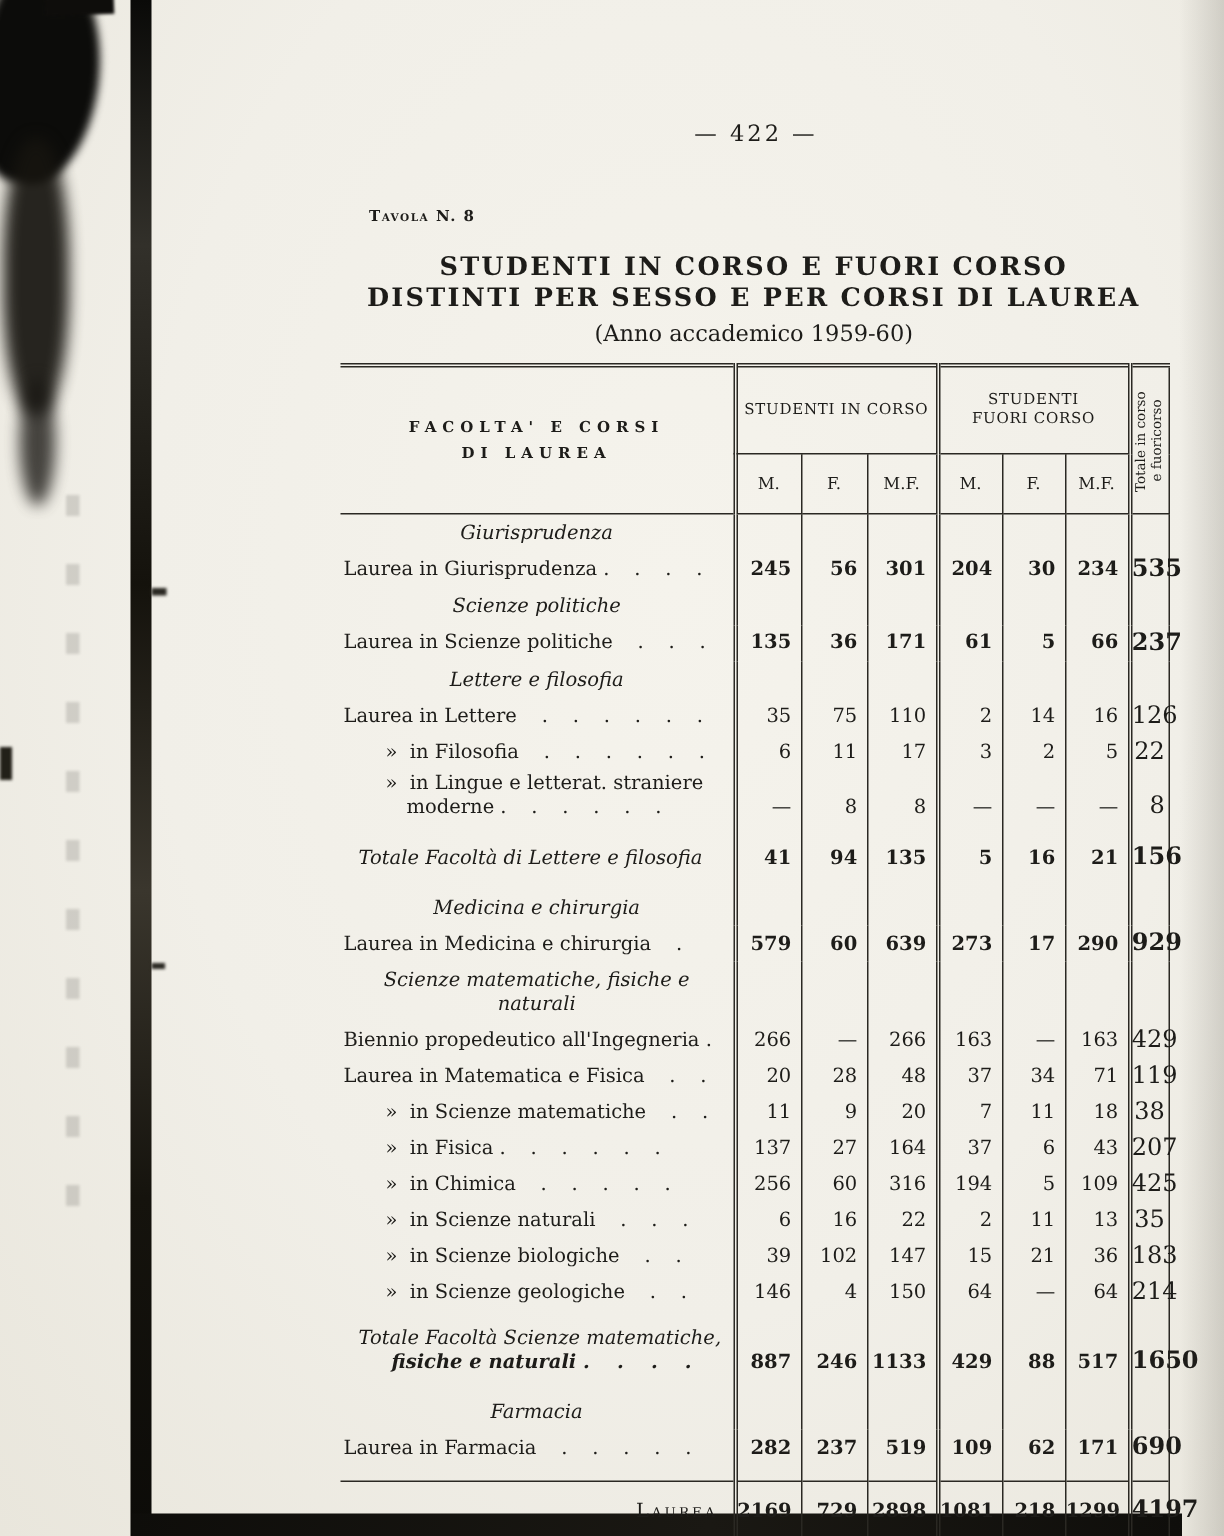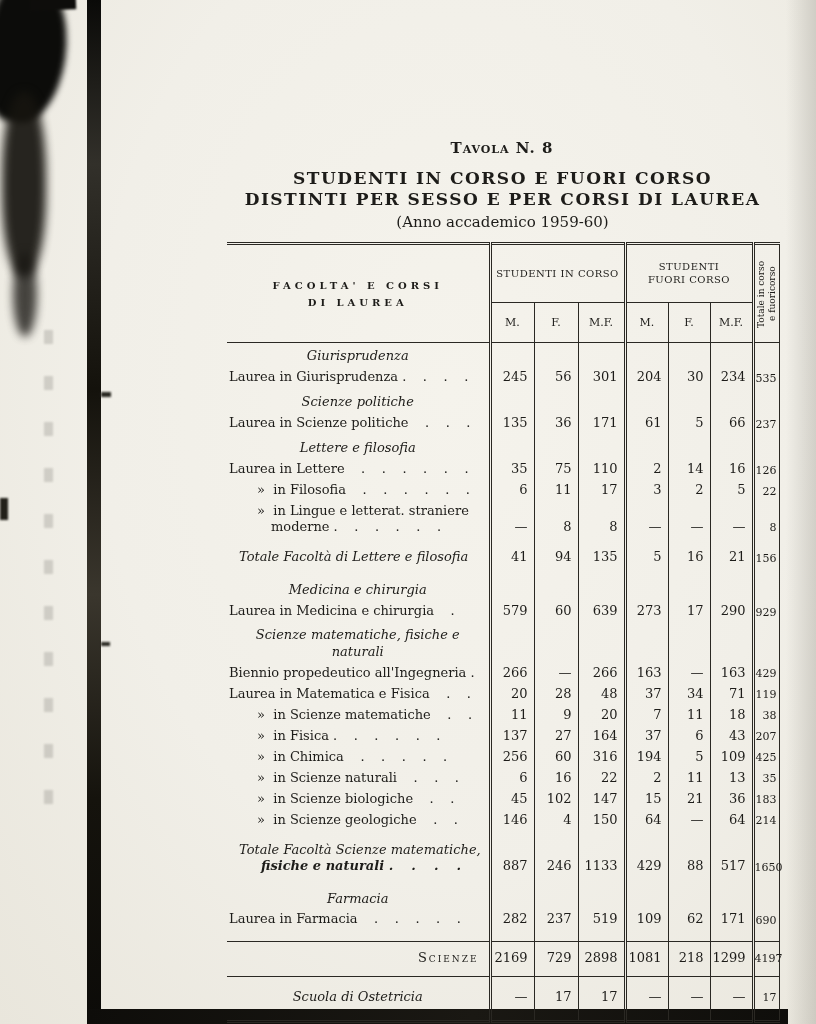--- a/index.html
+++ b/index.html
@@ -20,21 +20,21 @@
     background: repeating-linear-gradient(to bottom, rgba(20,18,14,.9) 0 14px, rgba(20,18,14,0) 14px 46px); filter:blur(1px); }
   .strip { position:absolute; left:87px; top:0; width:14px; height:100%;
     background: linear-gradient(180deg,#0a0a08 0%,#32302a 16%,#14120c 38%,#3a362d 58%,#15130d 78%,#0c0b08 100%); }
   .strip-dash-1 { position:absolute; left:101px; top:392px; width:10px; height:5px; background:#2a2822; filter:blur(1px); }
   .strip-dash-2 { position:absolute; left:101px; top:642px; width:9px; height:4px; background:#2a2822; filter:blur(1px); }
   .bottom-band { position:absolute; left:88px; bottom:0; width:700px; height:15px; background:linear-gradient(90deg,#0e0d0a,#1a1813 55%,#0f0e0b); }
   .right-shade { position:absolute; right:0; top:0; width:30px; height:100%; background:linear-gradient(to right, rgba(0,0,0,0), rgba(86,83,74,.20)); }
 
   
   .page-number { position:absolute; top:80px; left:228px; width:552px; text-align:center; font-size:15px; letter-spacing:2px; }
-  .tavola { position:absolute; top:139px; left:228px; width:548px; text-align:center; font-size:15px; font-weight:bold; font-variant:small-caps; letter-spacing:1px; }
+  .tavola { position:absolute; top:139px; left:246px; width:548px; text-align:left; font-size:10px; font-weight:bold; font-variant:small-caps; letter-spacing:1px; }
   .title-block { position:absolute; top:168px; left:160px; width:685px; text-align:center; }
   .title-line { font-size:17px; font-weight:bold; letter-spacing:1.5px; line-height:21px; }
   .subtitle { font-size:15px; margin-top:3px; }
 
   
   table.tav { position:absolute; left:227px; top:242px; width:552px; border-collapse:collapse; table-layout:fixed;
     border-top:3px double #2a2823; border-bottom:3px double #2a2823; }
   th, td { margin:0; padding:0; vertical-align:bottom; }
 
   thead th { vertical-align:middle; text-align:center; font-weight:normal; }
@@ -47,56 +47,57 @@
   tr.subrow th { font-size:11px; height:40px; border-bottom:1px solid #2a2823; }
   th.s1, th.s2, th.s4, th.s5 { border-right:1px solid #2a2823; }
   th.s3, th.s6 { border-right:3px double #2a2823; }
   th.h-total { border-bottom:1px solid #2a2823; border-right:1px solid #2a2823; overflow:hidden; }
   .vtext { writing-mode:vertical-rl; transform:rotate(180deg); font-size:9px; line-height:1.2; height:74px; margin:0 auto; text-align:center; }
 
   tbody td { font-size:13px; line-height:1.25; }
   td.c0 { border-right:3px double #2a2823; text-align:left; padding:1px 2px 3px 2px; white-space:pre; }
   td.c1, td.c2, td.c4, td.c5 { border-right:1px solid #2a2823; }
   td.c3, td.c6 { border-right:3px double #2a2823; }
-  td.c7 { border-right:1px solid #2a2823; font-size:11px; }
+  td.c7 { border-right:1px solid #2a2823; font-size:16px; }
   td.val { text-align:right; padding:1px 6px 3px 0; }
   td.c7.val { padding-right:2px; }
 
   tr.row-data td { height:21px; }
   tr.row-section td { height:25px; }
   tr.row-section td.c0 { font-style:italic; text-align:center; padding-top:5px; white-space:normal; }
   tr.row-total td { padding-top:11px; padding-bottom:11px; }
   tr.row-total td.c0 { font-style:italic; padding-left:12px; }
   tr.row-total td.c0 .line2 { padding-left:22px;font-weight:bold; }
   tr.row-grand td { border-top:1px solid #2a2823; padding-top:8px; padding-bottom:10px; }
   tr.row-grand td.c0 { text-align:right; padding-right:10px; font-variant:small-caps; letter-spacing:2px; white-space:normal; }
   tr.row-ostetricia td { border-top:1px solid #2a2823; padding-top:12px; padding-bottom:15px; }
   tr.row-ostetricia td.c0 { font-style:italic; text-align:center; white-space:normal; }
   tr.pb td { padding-bottom:13px; }
-  tr.bold td.val { font-weight:normal; }
+  tr.bold td.val { font-weight:bold; }
   td.c0.indent > div { padding-left:28px; }
   td.c0.indent > div.line2 { padding-left:42px; }
 </style>
 </head>
 <body>
 
 <div class="page">
 
   <div class="blob-a"></div>
   <div class="blob-b"></div>
   <div class="blob-c"></div>
   <div class="mark-top"></div>
   <div class="mark-left-1"></div>
   <div class="smudge-col"></div>
   <div class="strip"></div>
   <div class="strip-dash-1"></div>
   <div class="strip-dash-2"></div>
   <div class="bottom-band"></div>
   <div class="right-shade"></div>
 
+  <div class="page-number">— 422 —</div>
   <div class="tavola">Tavola N. 8</div>
   <div class="title-block">
     <div class="title-line">STUDENTI IN CORSO E FUORI CORSO</div>
     <div class="title-line">DISTINTI PER SESSO E PER CORSI DI LAUREA</div>
     <div class="subtitle">(Anno accademico 1959-60)</div>
   </div>
 
   <table class="tav">
     <colgroup>
       <col style="width:263px">
@@ -317,21 +318,21 @@
           <td class="c1 val">6</td>
           <td class="c2 val">16</td>
           <td class="c3 val">22</td>
           <td class="c4 val">2</td>
           <td class="c5 val">11</td>
           <td class="c6 val">13</td>
           <td class="c7 val">35</td>
         </tr>
         <tr class="row-data">
           <td class="c0 indent"><div>»  in Scienze biologiche    .    .</div></td>
-          <td class="c1 val">45</td>
+          <td class="c1 val">39</td>
           <td class="c2 val">102</td>
           <td class="c3 val">147</td>
           <td class="c4 val">15</td>
           <td class="c5 val">21</td>
           <td class="c6 val">36</td>
           <td class="c7 val">183</td>
         </tr>
         <tr class="row-data">
           <td class="c0 indent"><div>»  in Scienze geologiche    .    .</div></td>
           <td class="c1 val">146</td>
@@ -369,21 +370,21 @@
           <td class="c1 val">282</td>
           <td class="c2 val">237</td>
           <td class="c3 val">519</td>
           <td class="c4 val">109</td>
           <td class="c5 val">62</td>
           <td class="c6 val">171</td>
           <td class="c7 val">690</td>
         </tr>
         <tr class="row-grand bold">
           <td class="c0">
-            <div>Scienze</div>
+            <div>Laurea</div>
           </td>
           <td class="c1 val">2169</td>
           <td class="c2 val">729</td>
           <td class="c3 val">2898</td>
           <td class="c4 val">1081</td>
           <td class="c5 val">218</td>
           <td class="c6 val">1299</td>
           <td class="c7 val">4197</td>
         </tr>
         <tr class="row-ostetricia bold">

